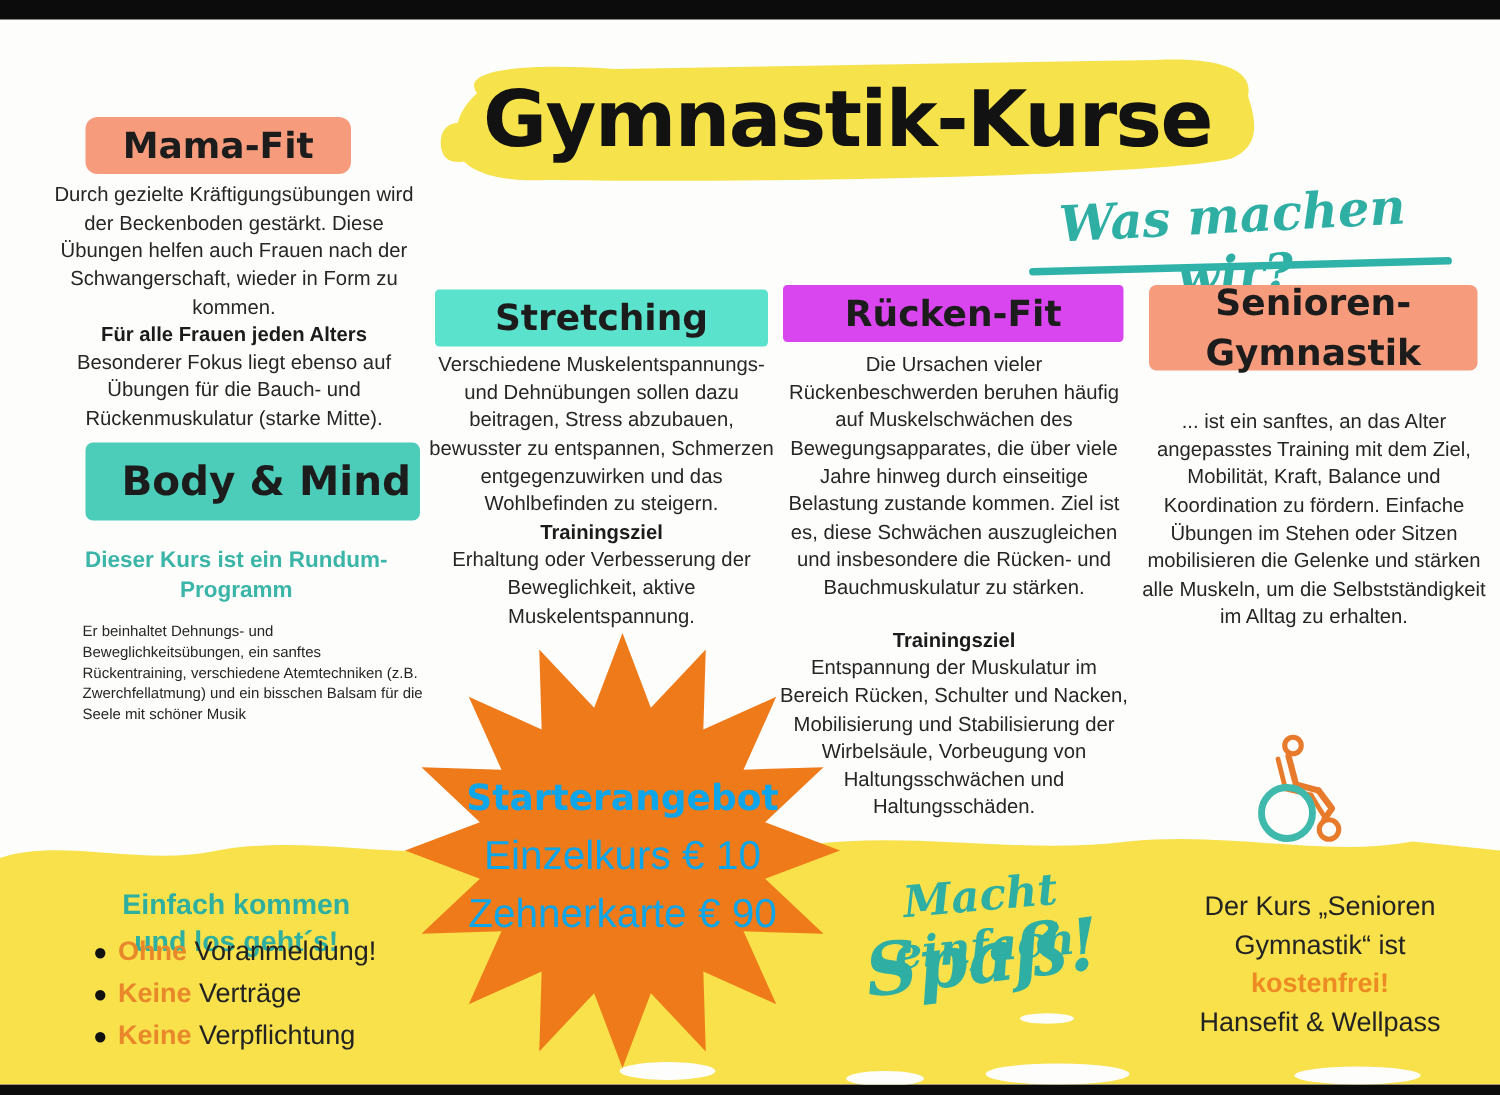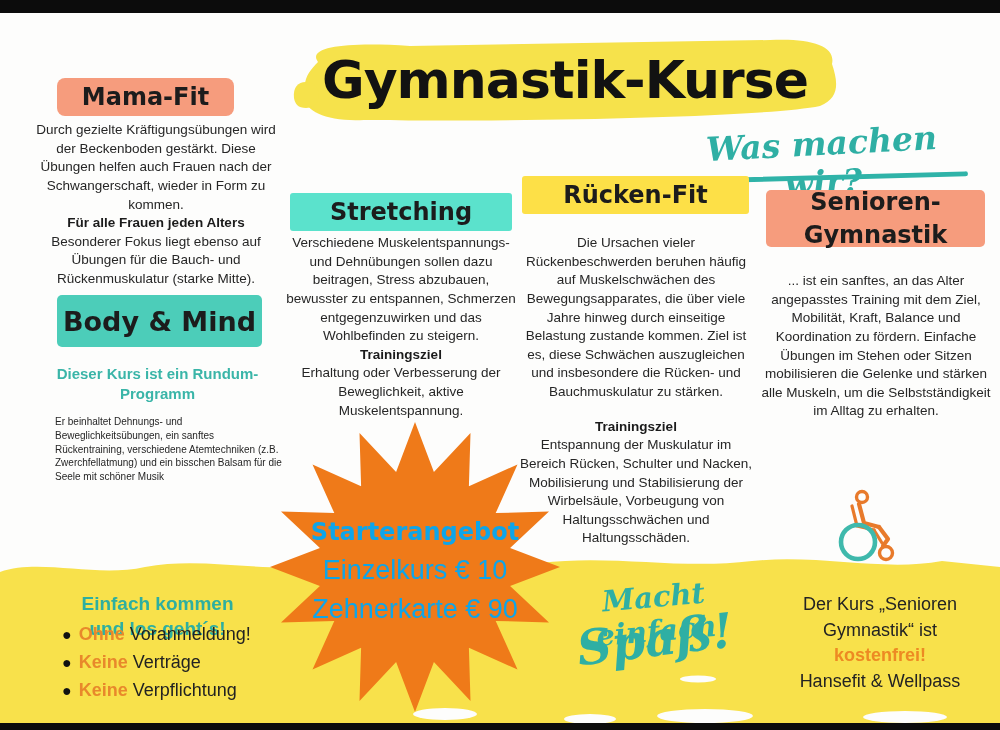--- a/index.html
+++ b/index.html
@@ -12,23 +12,23 @@
   .title-brush{left:292px;top:38px;width:548px;height:86px;}
   .title-text{left:300px;top:50px;width:530px;text-align:center;
     font-family:"DejaVu Sans",sans-serif;font-weight:800;font-size:52px;letter-spacing:-1px;color:#121212;}
   .script{font-family:"DejaVu Serif",serif;font-style:italic;font-weight:bold;color:#2fafa4;}
   .subtitle{left:670px;top:124px;width:305px;text-align:center;font-size:33px;transform:rotate(-3deg);}
   .subtitle-underline{left:686px;top:175px;width:282px;height:5px;background:#2fb3a8;border-radius:3px;transform:rotate(-1.5deg);}
 
   .hdr{display:flex;align-items:center;justify-content:center;text-align:center;
     font-family:"DejaVu Sans",sans-serif;font-weight:700;color:#1c1c1c;}
   .hdr-mama{left:57px;top:78px;width:177px;height:38px;background:#f69c7d;border-radius:8px;font-size:24px;}
-  .hdr-bm{left:57px;top:295px;width:205px;height:52px;background:#4ccdb9;border-radius:5px;font-size:27px;}
+  .hdr-bm{left:57px;top:295px;width:205px;height:52px;background:#4ccdb9;border-radius:5px;font-size:27px;padding-left:18px;}
   .hdr-st{left:290px;top:193px;width:222px;height:38px;background:#5be2cc;border-radius:3px;font-size:24px;}
-  .hdr-rf{left:522px;top:176px;width:227px;height:38px;background:#fde047;border-radius:3px;font-size:24px;}
+  .hdr-rf{left:522px;top:190px;width:227px;height:38px;background:#d946ef;border-radius:3px;font-size:24px;}
   .hdr-sg{left:766px;top:190px;width:219px;height:57px;background:#f69c7d;border-radius:5px;font-size:24px;line-height:1.35;flex-direction:column;text-align:center;}
 
   .body-txt{font-size:13.5px;line-height:1.38;color:#262626;}
   .center{text-align:center;}
   .mama-body{left:27px;top:121px;width:258px;}
   .bold-line{font-weight:700;color:#1b1b1b;}
   .bm-note{left:40px;top:364px;width:235px;font-size:15px;font-weight:700;color:#3ab5a8;line-height:1.35;}
   .bm-body{left:55px;top:415px;width:228px;font-size:10px;text-align:left;}
   .st-body{left:284px;top:234px;width:234px;}
   .rf-body{left:517px;top:234px;width:238px;}

